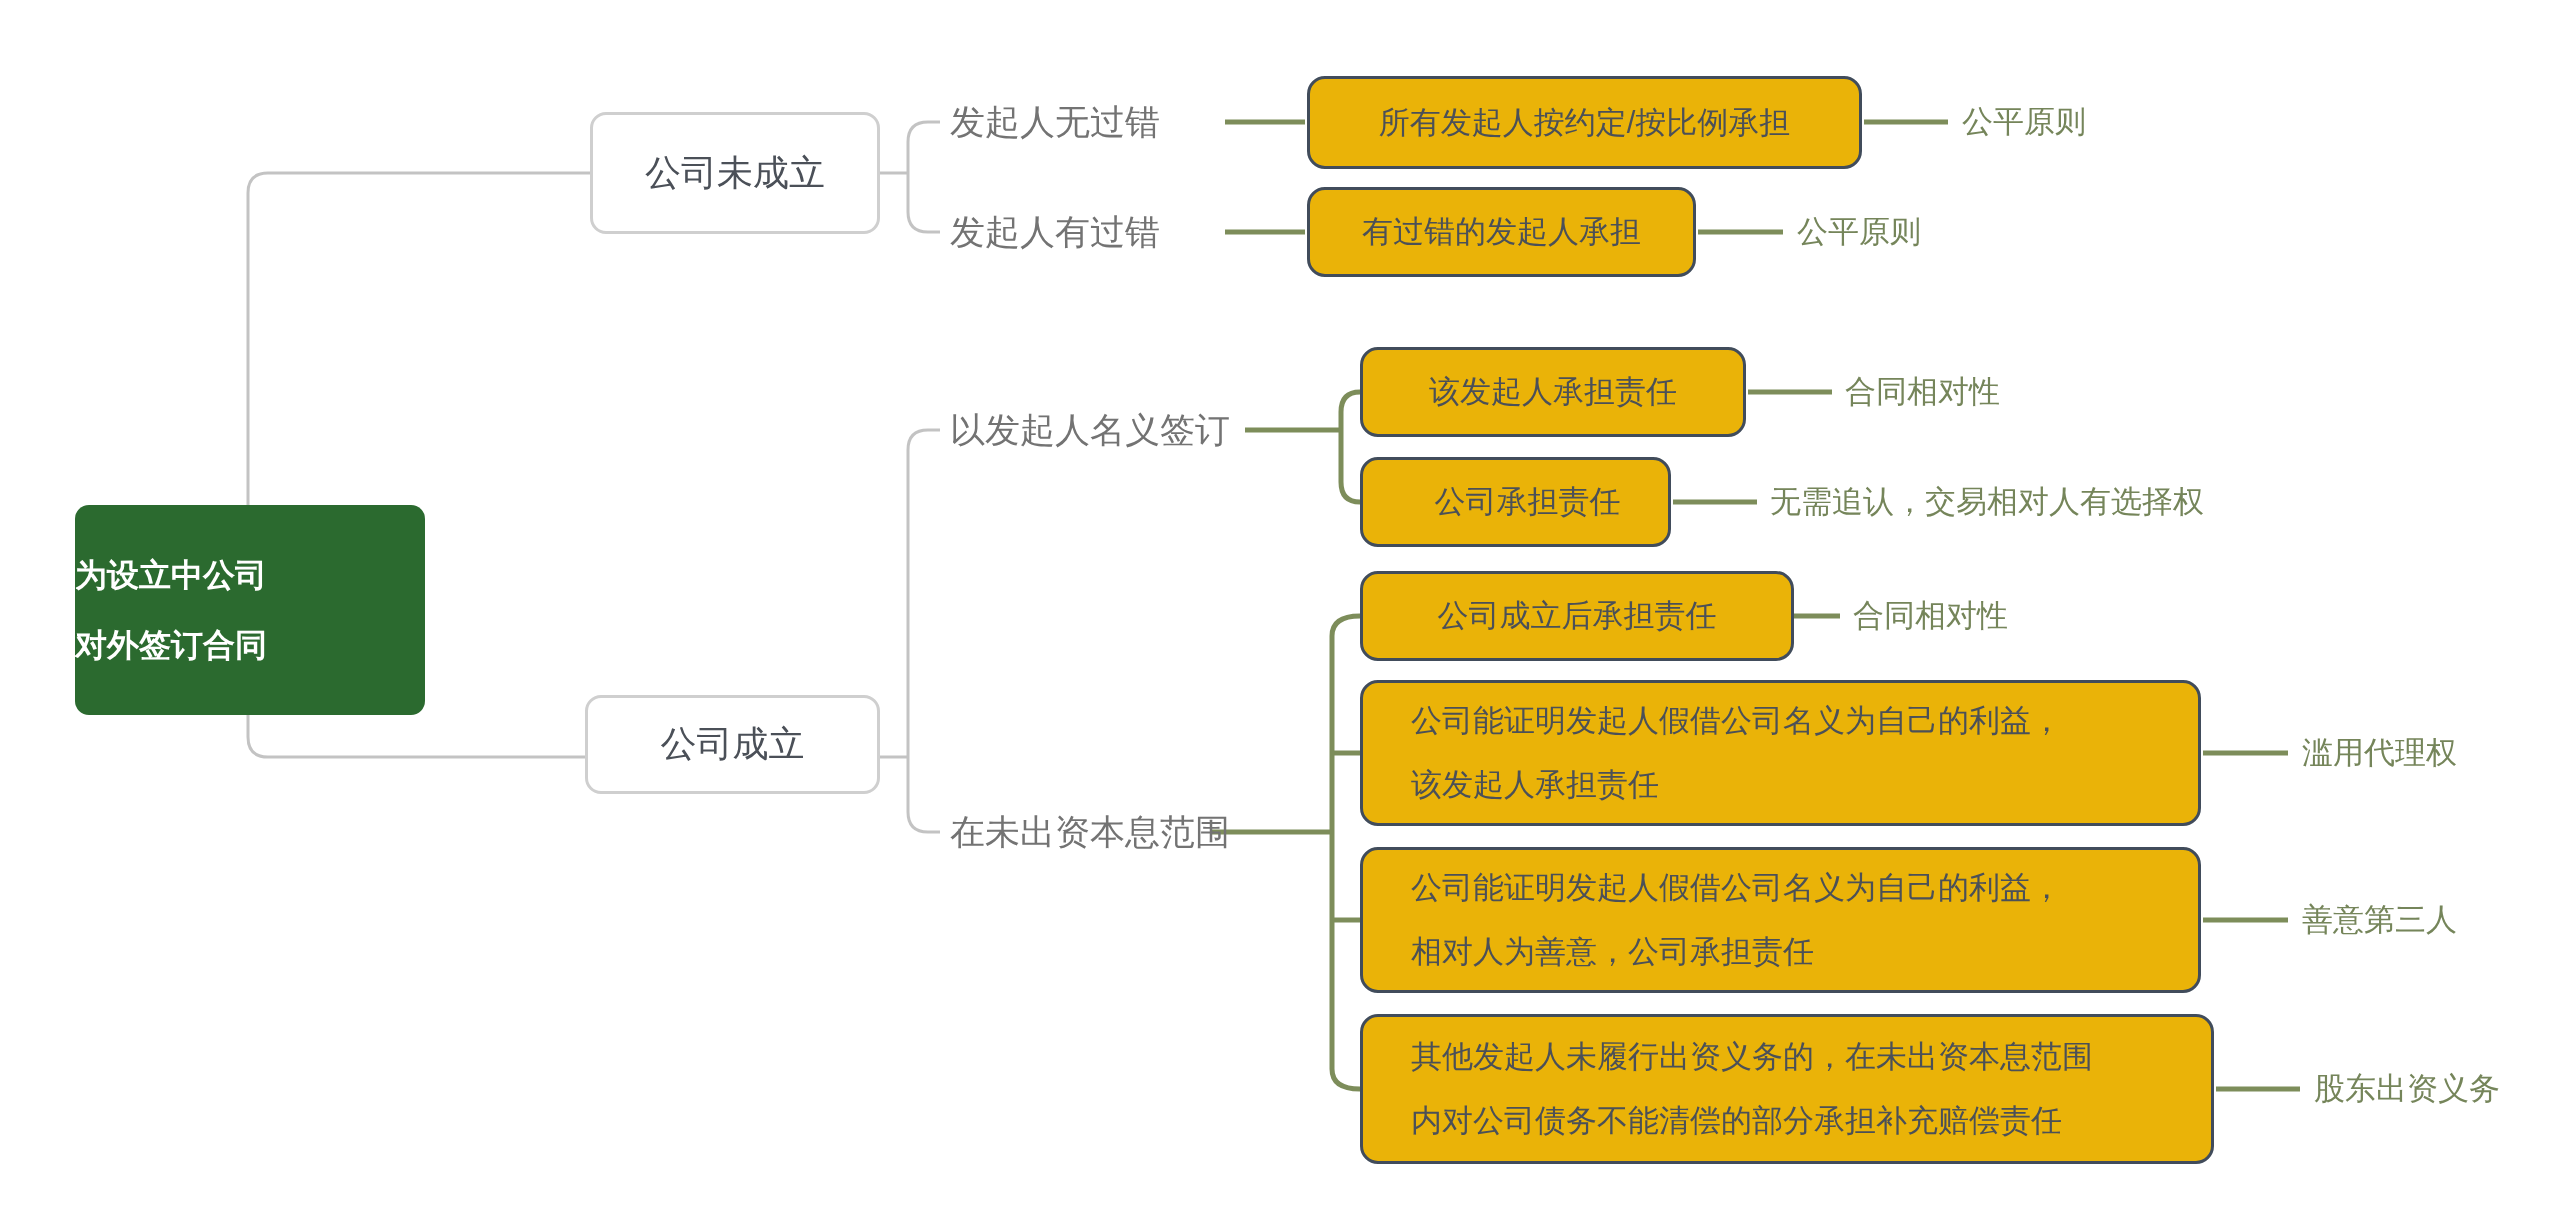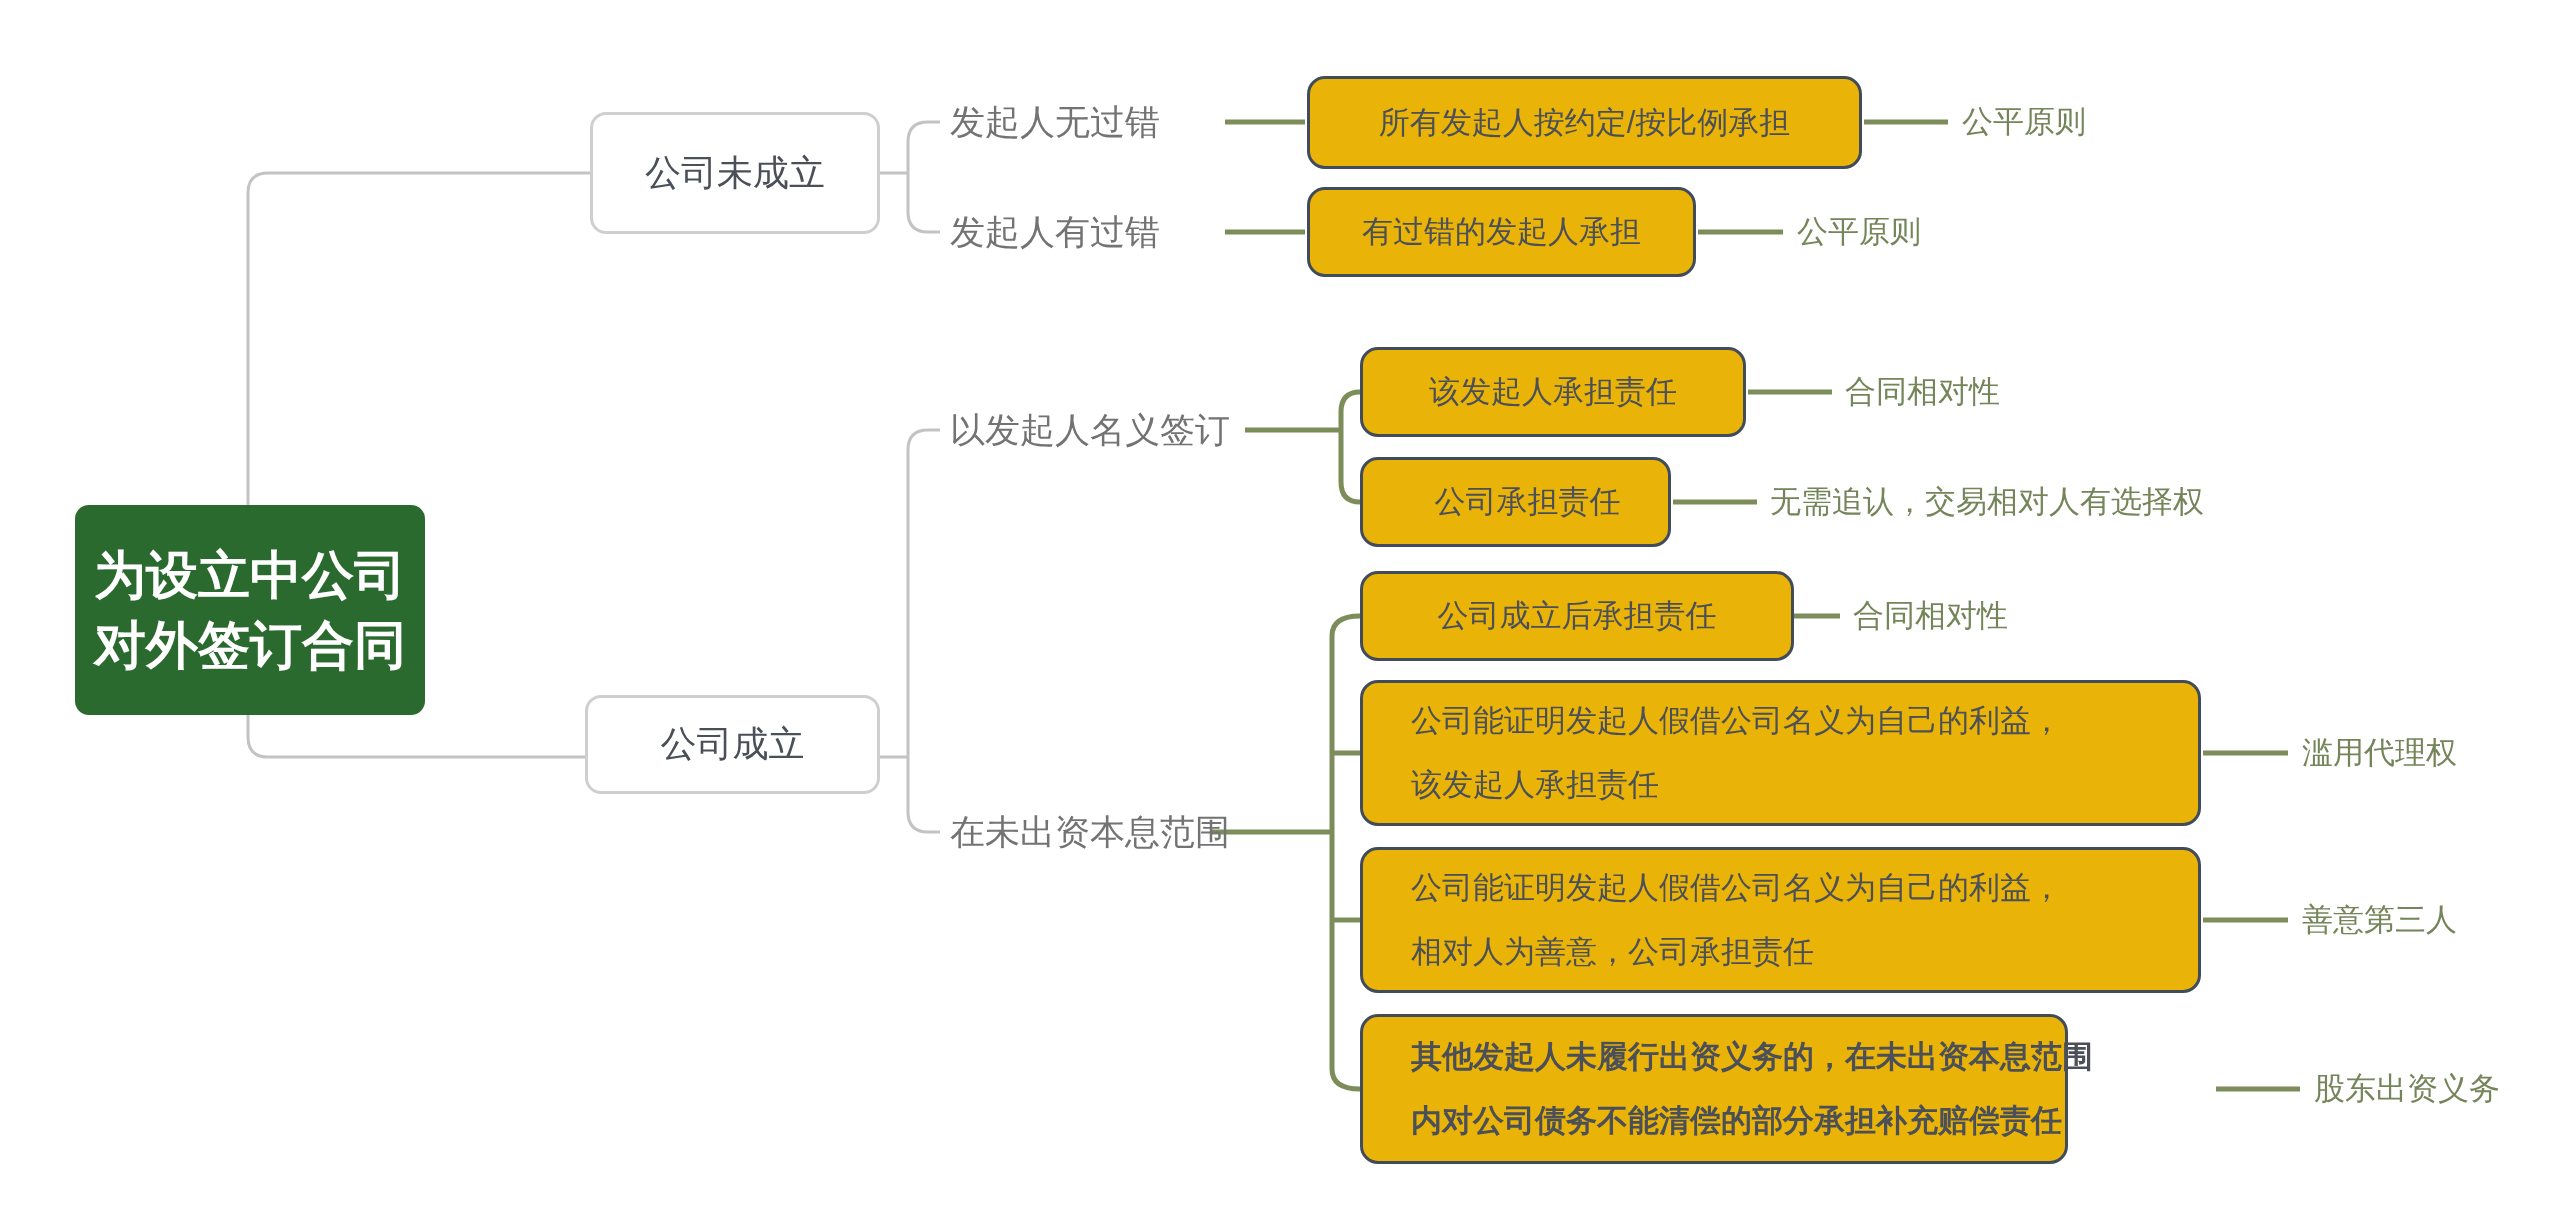--- a/index.html
+++ b/index.html
@@ -11,22 +11,22 @@
     background: #ffffff;
     overflow: hidden;
   }
   #edges { position: absolute; left: 0; top: 0; width: 2560px; height: 1216px; }
   .edge-gray  { fill: none; stroke: #c3c3c3; stroke-width: 3; }
   .edge-olive { fill: none; stroke: #7d8d5a; stroke-width: 5; }
 
   .root-node {
     position: absolute; left: 75px; top: 505px; width: 350px; height: 210px;
     background: #2b6a2f; border-radius: 14px;
-    display: flex; flex-direction: column; align-items: center; justify-content: center;
-    color: #ffffff; font-size: 52px; font-weight: 700; line-height: 70px;
+    display: flex; flex-direction: column; justify-content: center;
+    color: #ffffff; font-size: 32px; font-weight: 700; line-height: 70px;
   }
 
   .l1-node {
     position: absolute; background: #ffffff;
     border: 3px solid #cfcfcf; border-radius: 16px; box-sizing: border-box;
     display: flex; align-items: center; justify-content: center;
     color: #4b5058; font-size: 36px;
   }
   .l1-not-established { left: 590px; top: 112px; width: 290px; height: 122px; }
   .l1-established     { left: 585px; top: 695px; width: 295px; height: 99px; }
@@ -150,21 +150,21 @@
   </div>
 
   <div class="outcome-box multiline" style="left:1360px; top:847px; width:841px; height:146px;">
     <div>公司能证明发起人假借公司名义为自己的利益，</div>
     <div>相对人为善意，公司承担责任</div>
   </div>
   <div class="leaf-label" style="left:2302px; top:895px;">
     <span>善意第三人</span>
   </div>
 
-  <div class="outcome-box multiline" style="left:1360px; top:1014px; width:708px; height:150px;font-weight:bold;">
+  <div class="outcome-box multiline" style="left:1360px; top:1014px; width:854px; height:150px;">
     <div>其他发起人未履行出资义务的，在未出资本息范围</div>
     <div>内对公司债务不能清偿的部分承担补充赔偿责任</div>
   </div>
   <div class="leaf-label" style="left:2314px; top:1064px;">
     <span>股东出资义务</span>
   </div>
 
 </div>
 
 </body></html>

